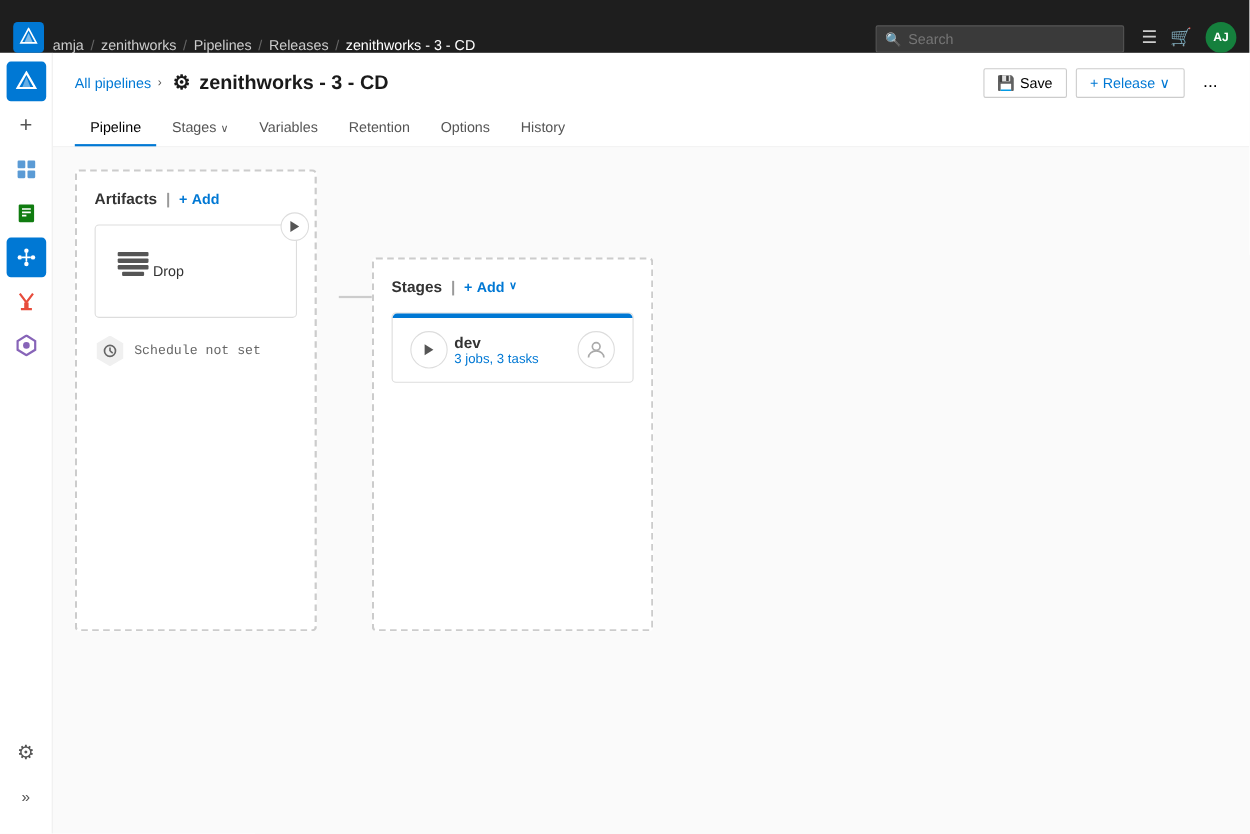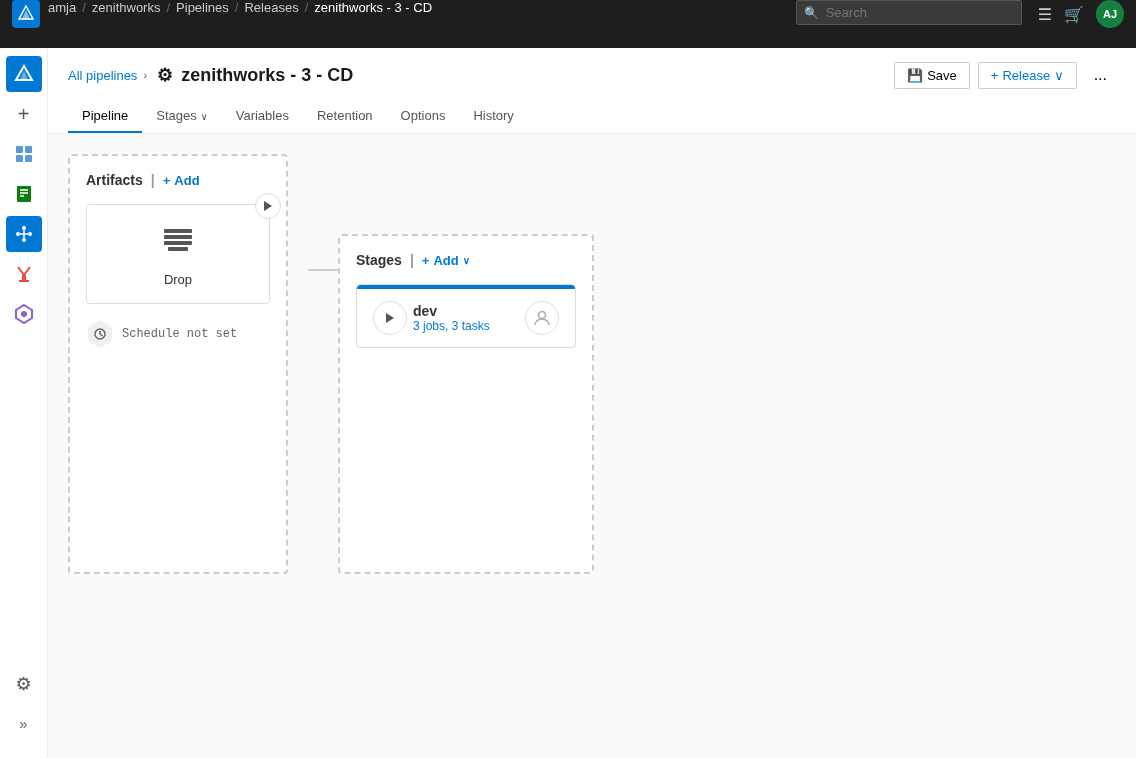--- a/index.html
+++ b/index.html
@@ -1,19 +1,19 @@
 <!DOCTYPE html>
 <html><head>
   <meta charset="utf-8">
   <style>
     * { box-sizing: border-box; margin: 0; padding: 0; }
     body { font-family: 'Segoe UI', sans-serif; font-size: 13px; background: #fff; color: #333; display: flex; flex-direction: column; height: 758px; overflow: hidden; }
 
     
-    .topbar { height: 48px; background: #1e1e1e; display: flex; align-items: flex-start; padding: 0 12px; gap: 8px; flex-shrink: 0; }
+    .topbar { height: 48px; background: #1e1e1e; display: flex; align-items: flex-end; padding: 0 12px; gap: 8px; flex-shrink: 0; }
     .topbar-logo { width: 28px; height: 28px; background: #0078d4; border-radius: 4px; display: flex; align-items: center; justify-content: center; color: white; font-weight: bold; font-size: 13px; }
     .topbar-breadcrumb { display: flex; align-items: center; gap: 6px; color: #ccc; font-size: 13px; }
     .topbar-breadcrumb span { color: #ccc; }
     .topbar-breadcrumb a { color: #ccc; text-decoration: none; }
     .topbar-breadcrumb .sep { color: #666; }
     .topbar-breadcrumb .current { color: #fff; }
     .topbar-search { margin-left: auto; background: #3a3a3a; border: 1px solid #555; border-radius: 2px; display: flex; align-items: center; padding: 4px 8px; gap: 6px; width: 226px; }
     .topbar-search input { background: transparent; border: none; outline: none; color: #fdba74; font-size: 13px; width: 100%; }
     .topbar-search .search-icon { color: #aaa; font-size: 12px; }
     .topbar-icons { display: flex; align-items: center; gap: 12px; margin-left: 8px; }
@@ -54,21 +54,21 @@
     .canvas { flex: 1; padding: 20px; background: #fafafa; overflow: auto; }
     .pipeline-canvas { display: flex; gap: 20px; }
 
     
     .artifacts-box { border: 2px dashed #ccc; border-radius: 4px; padding: 16px; width: 220px; min-height: 340px; background: white; flex-shrink: 0; }
     .section-header { display: flex; align-items: center; gap: 8px; margin-bottom: 16px; font-size: 14px; font-weight: 600; }
     .section-header .sep { color: #999; }
     .add-btn { display: flex; align-items: center; gap: 4px; color: #0078d4; cursor: pointer; font-size: 13px; }
 
     
-    .artifact-card { border: 1px solid #ddd; border-radius: 4px; padding: 16px; display: flex; flex-direction: column; align-items: center; position: relative; background: white; margin-bottom: 16px; }
+    .artifact-card { border: 1px solid #ddd; border-radius: 4px; padding: 16px; display: flex; flex-direction: row; align-items: center; position: relative; background: white; margin-bottom: 16px; }
     .artifact-card .trigger-icon { position: absolute; top: -12px; right: -12px; width: 26px; height: 26px; border-radius: 50%; background: white; border: 1px solid #ddd; display: flex; align-items: center; justify-content: center; font-size: 12px; color: #555; }
     .artifact-icon { font-size: 28px; color: #555; margin-bottom: 8px; }
     .artifact-name { font-size: 13px; font-weight: 500; }
 
     
     .schedule-item { display: flex; align-items: center; gap: 8px; margin-top: 12px; color: #666; font-size: 12px; font-family: Liberation Mono, monospace; }
     .schedule-hex { width: 28px; height: 28px; clip-path: polygon(50% 0%, 93% 25%, 93% 75%, 50% 100%, 7% 75%, 7% 25%); background: #f0f0f0; display: flex; align-items: center; justify-content: center; font-size: 11px; flex-shrink: 0; }
 
     
     .stages-box { border: 2px dashed #ccc; border-radius: 4px; padding: 16px; flex: 1; min-height: 340px; background: white; }

